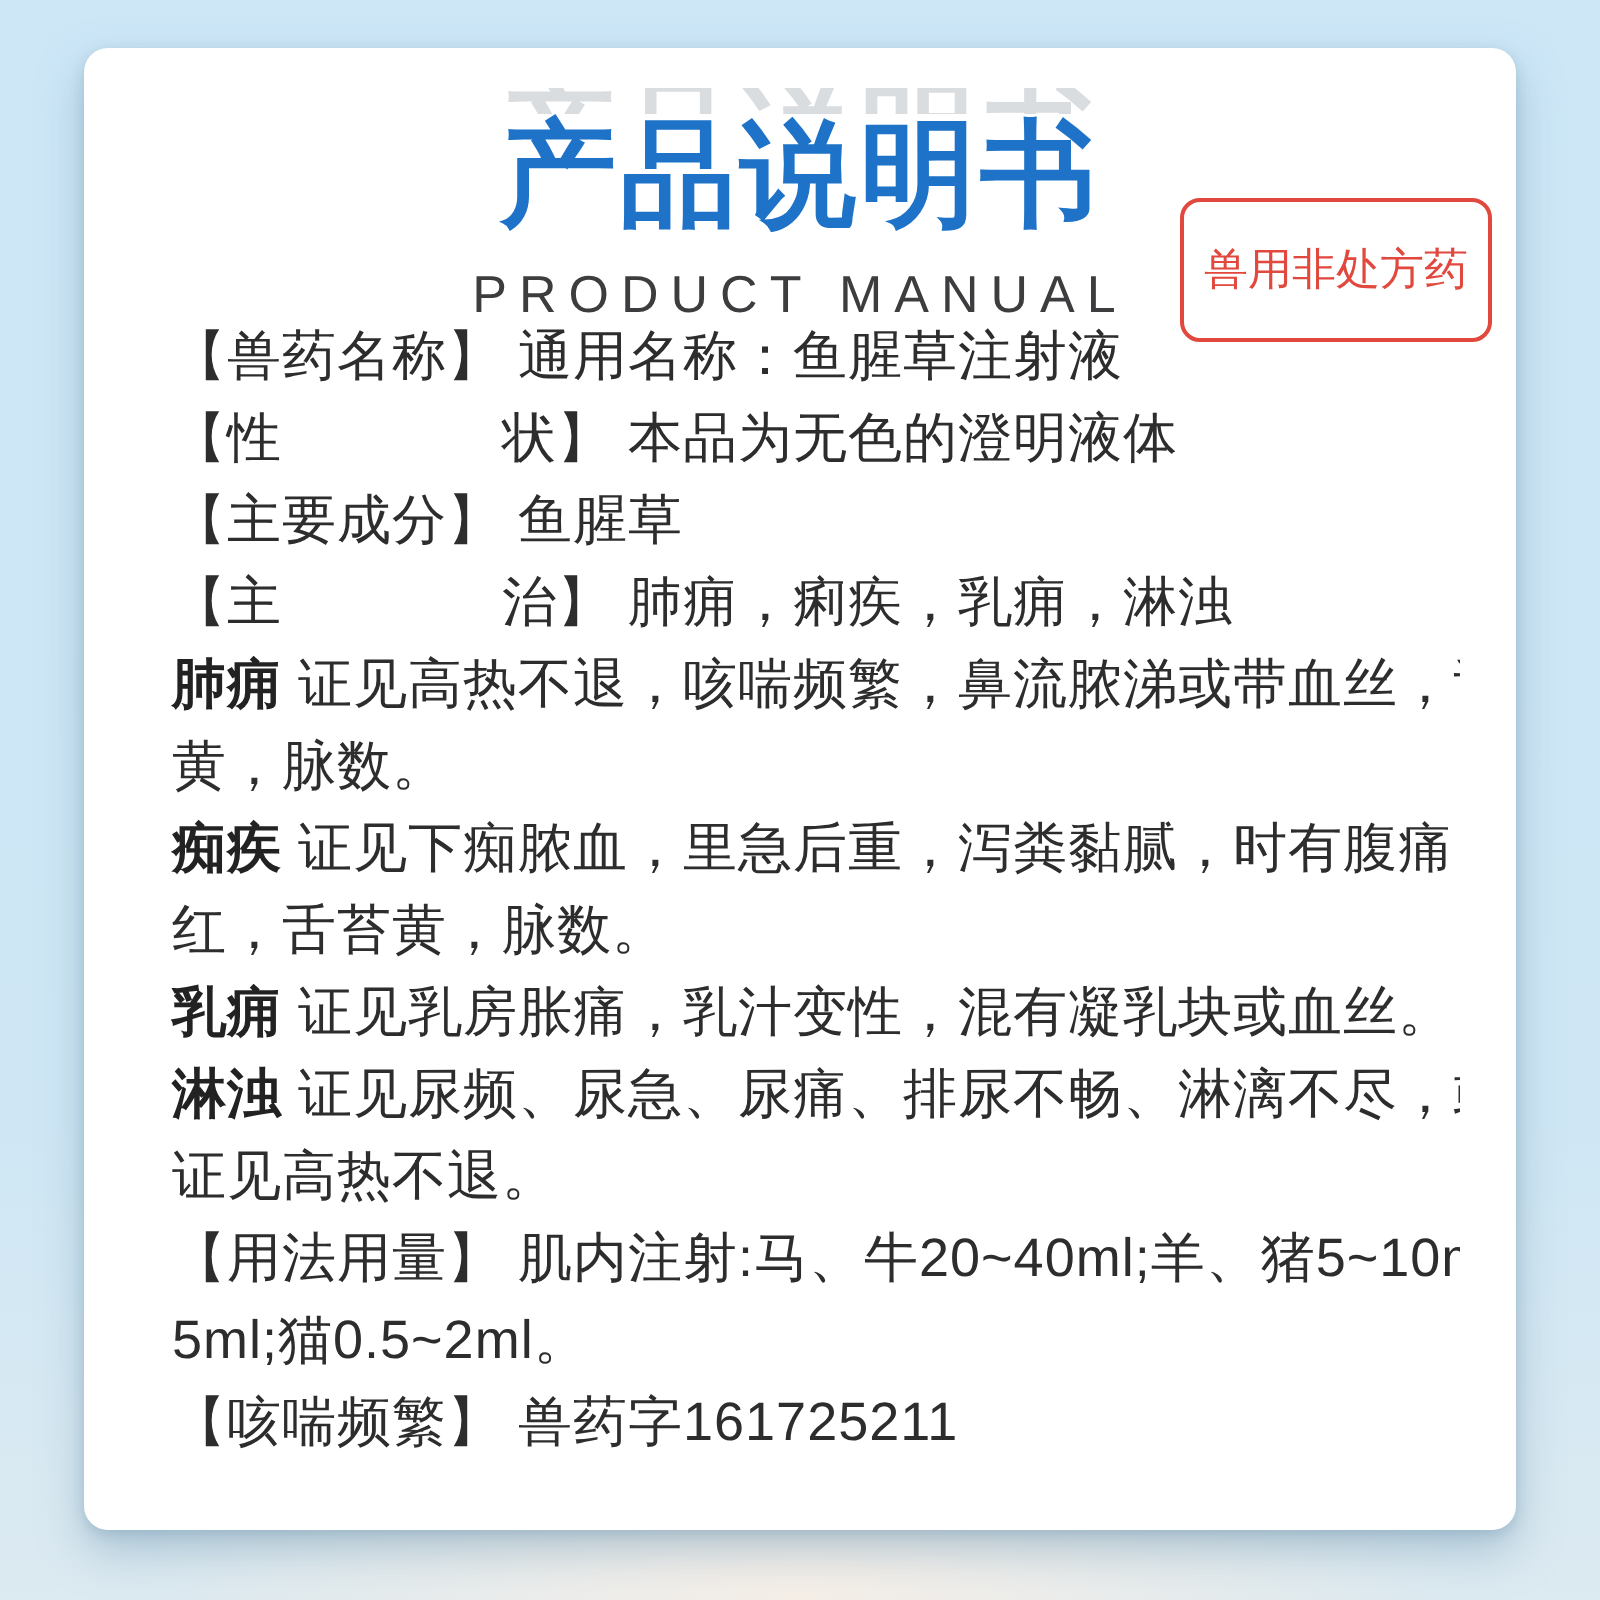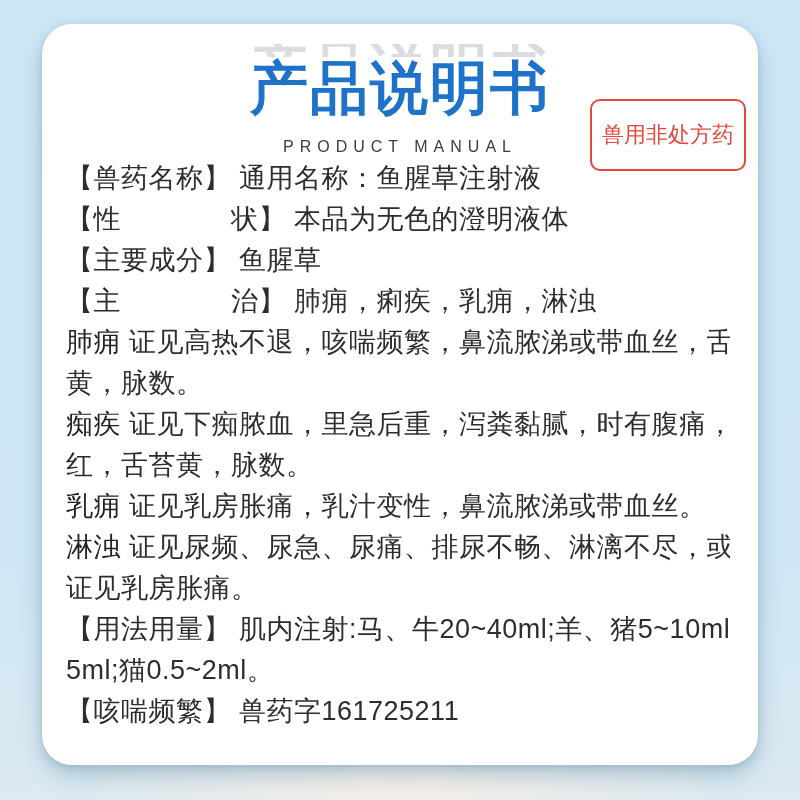--- a/index.html
+++ b/index.html
@@ -6,60 +6,60 @@
   body{
     width:800px;height:800px;overflow:hidden;
     font-family:"Liberation Sans","DejaVu Sans",sans-serif;
     background:
       radial-gradient(ellipse 55% 28% at 50% 100%, #f6efe8 0%, rgba(246,239,232,0) 75%),
       linear-gradient(180deg, #cde7f7 0%, #cfe7f5 70%, #dcEAf1 100%);
     background-color:var(--background,#cfe7f6);
   }
   .card{
     position:absolute;left:42px;top:24px;width:716px;height:741px;
-    background:#ffffff;border-radius:30px;
+    background:#ffffff;border-radius:12px;
     box-shadow:0 10px 22px rgba(120,155,180,.5), 0 2px 6px rgba(120,155,180,.35);
   }
   
   .title-echo-clip{
     position:absolute;top:20px;left:0;width:100%;height:13px;overflow:hidden;
     text-align:center;pointer-events:none;
   }
   .title-echo{
     font-size:58px;font-weight:800;line-height:58px;color:#c3c7cc;opacity:.6;
     transform:translateY(-4px);letter-spacing:2px;
   }
   .title{
     position:absolute;top:32px;left:0;width:100%;text-align:center;
     font-size:58px;line-height:64px;font-weight:800;letter-spacing:2px;
     color:var(--title-blue,#1e73c8);
   }
   .subtitle{
     position:absolute;top:108px;left:0;width:100%;text-align:center;
-    font-size:16px;line-height:30px;font-weight:500;letter-spacing:6px;
+    font-size:26px;line-height:30px;font-weight:500;letter-spacing:6px;
     color:#3d3d3f;
   }
   .badge{
     position:absolute;top:75px;right:12px;
     border:2px solid var(--badge-red,#e1493f);
     color:var(--badge-red,#e1493f);
     border-radius:10px;padding:20px 10px;
     font-size:22px;line-height:28px;font-weight:500;
     background:#fff;
   }
   .manual-body{
     position:absolute;top:134px;left:24px;right:28px;
     color:var(--body-text,#2d2d2d);
     font-size:27px;
   }
   .line{
     line-height:41px;height:41px;white-space:pre;overflow:hidden;
     letter-spacing:0.5px;
   }
-  .lead{font-weight:400;color:#222;}
+  .lead{font-weight:700;color:#222;margin-left:20px;}
 </style>
 </head>
 <body>
 
 <div class="card">
 
   <div class="title-echo-clip">
     <div class="title-echo">产品说明书</div>
   </div>
 
@@ -71,21 +71,21 @@
 
   <div class="manual-body">
     <div class="line"><span class="lead"></span><span>【兽药名称】 通用名称：鱼腥草注射液</span></div>
     <div class="line"><span class="lead"></span><span>【性　　　　状】 本品为无色的澄明液体</span></div>
     <div class="line"><span class="lead"></span><span>【主要成分】 鱼腥草</span></div>
     <div class="line"><span class="lead"></span><span>【主　　　　治】 肺痈，痢疾，乳痈，淋浊</span></div>
     <div class="line"><span class="lead">肺痈</span><span> 证见高热不退，咳喘频繁，鼻流脓涕或带血丝，舌红苔</span></div>
     <div class="line"><span class="lead"></span><span>黄，脉数。</span></div>
     <div class="line"><span class="lead">痴疾</span><span> 证见下痴脓血，里急后重，泻粪黏腻，时有腹痛，口色</span></div>
     <div class="line"><span class="lead"></span><span>红，舌苔黄，脉数。</span></div>
-    <div class="line"><span class="lead">乳痈</span><span> 证见乳房胀痛，乳汁变性，鼻流脓涕或带血丝。</span></div>
+    <div class="line"><span class="lead">乳痈</span><span> 证见乳房胀痛，乳汁变性，混有凝乳块或血丝。</span></div>
     <div class="line"><span class="lead">淋浊</span><span> 证见尿频、尿急、尿痛、排尿不畅、淋漓不尽，或者尿</span></div>
-    <div class="line"><span class="lead"></span><span>证见乳房胀痛。</span></div>
+    <div class="line"><span class="lead"></span><span>证见高热不退。</span></div>
     <div class="line"><span class="lead"></span><span>【用法用量】 肌内注射:马、牛20~40ml;羊、猪5~10ml;犬2~</span></div>
     <div class="line"><span class="lead"></span><span>5ml;猫0.5~2ml。</span></div>
     <div class="line"><span class="lead"></span><span>【咳喘频繁】 兽药字161725211</span></div>
   </div>
 
 </div>
 
 </body></html>

